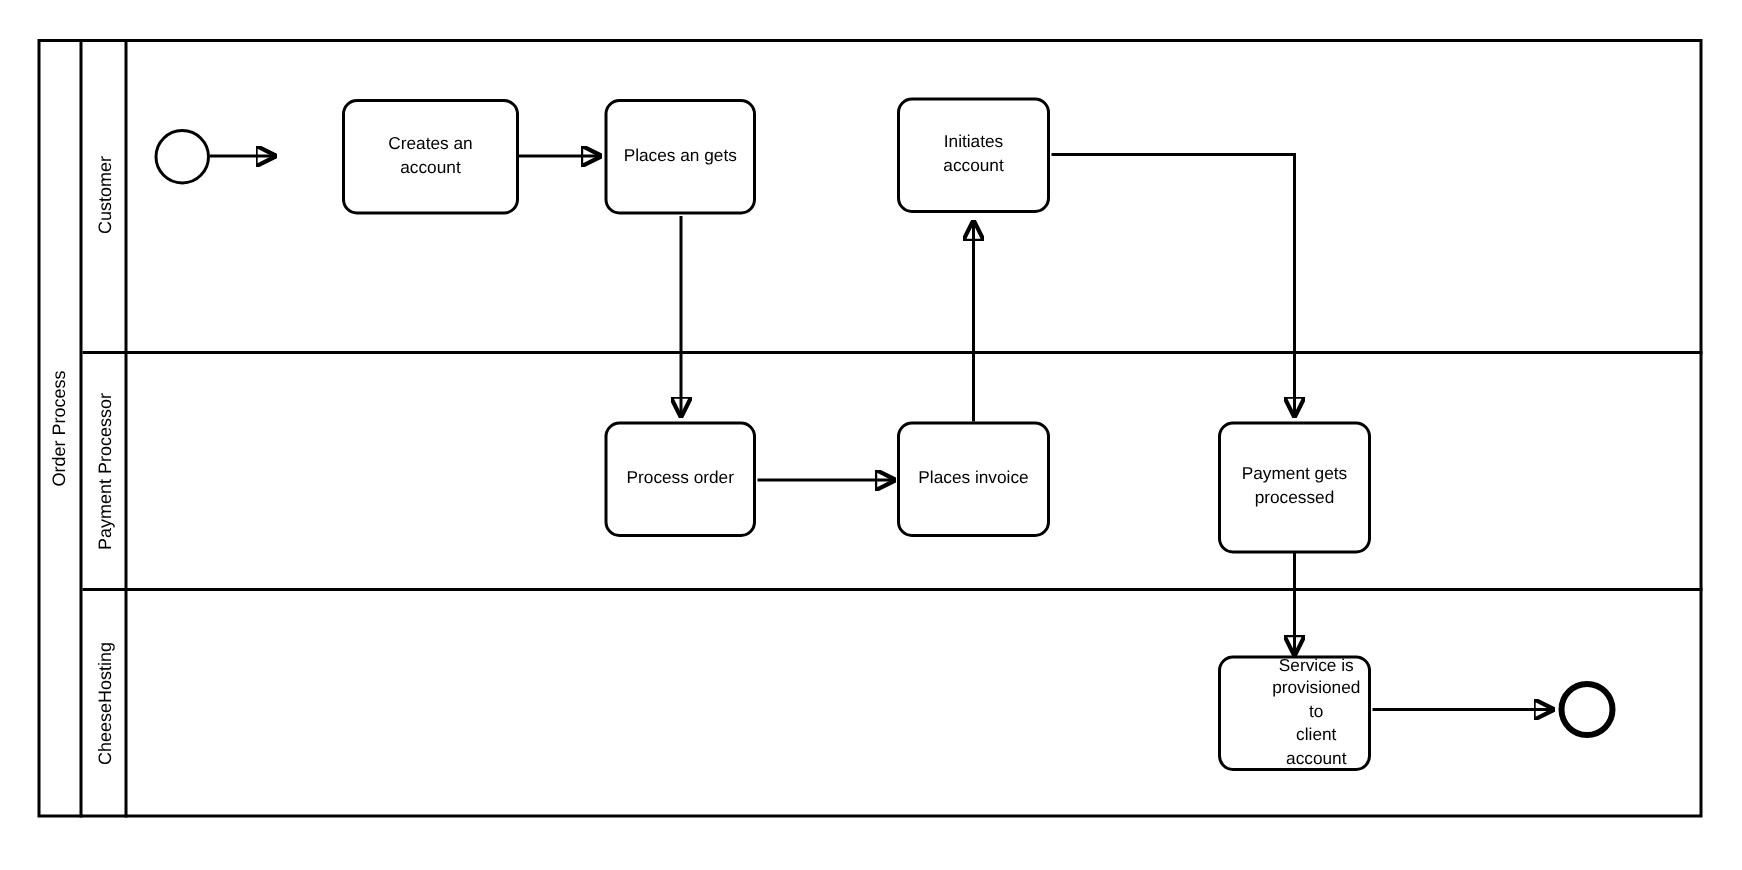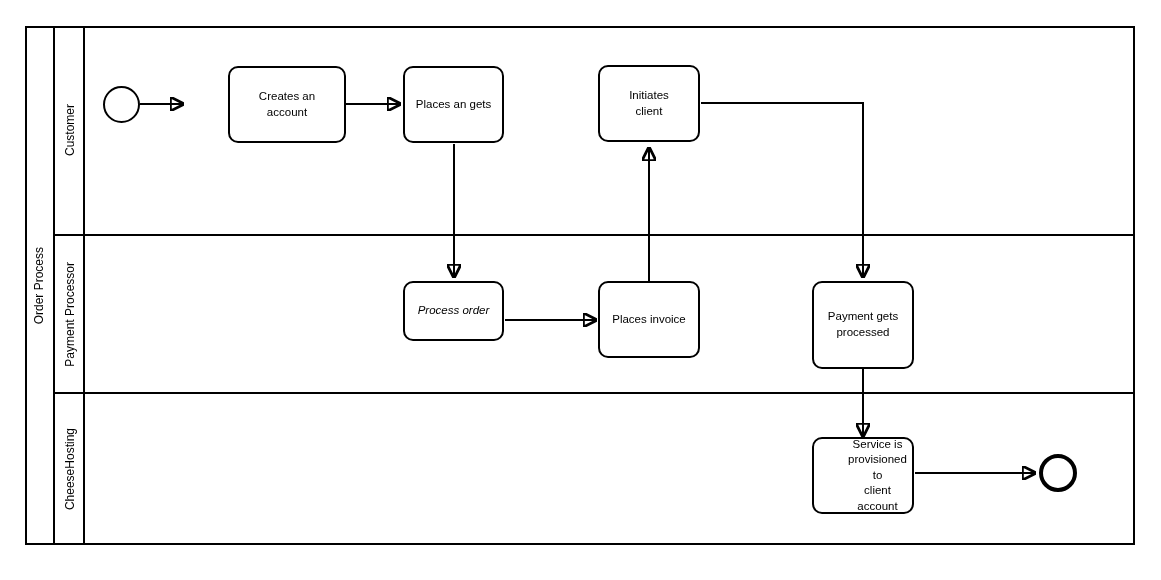--- a/index.html
+++ b/index.html
@@ -158,23 +158,23 @@
   <div class="event event-start" style="left:103px; top:86px; width:37px; height:37px;"></div>
 
   <div class="event event-end" style="left:1039px; top:454px; width:38px; height:38px;"></div>
 
   <div class="task" style="left:186px; top:66px; width:118px; height:77px;margin-left:42px;">Creates an
 account</div>
 
   <div class="task" style="left:403px; top:66px; width:101px; height:77px;">Places an gets</div>
 
   <div class="task" style="left:598px; top:65px; width:102px; height:77px;">Initiates
-client</div>
+account</div>
 
-  <div class="task" style="left:403px; top:281px; width:101px; height:60px;font-style:italic;">Process order</div>
+  <div class="task" style="left:403px; top:281px; width:101px; height:77px;">Process order</div>
 
   <div class="task" style="left:598px; top:281px; width:102px; height:77px;">Places invoice</div>
 
   <div class="task" style="left:812px; top:281px; width:102px; height:88px;">Payment gets
 processed</div>
 
   <div class="task" style="left:812px; top:437px; width:102px; height:77px;padding-left:35px;">Service is
 provisioned to
 client account</div>
 

